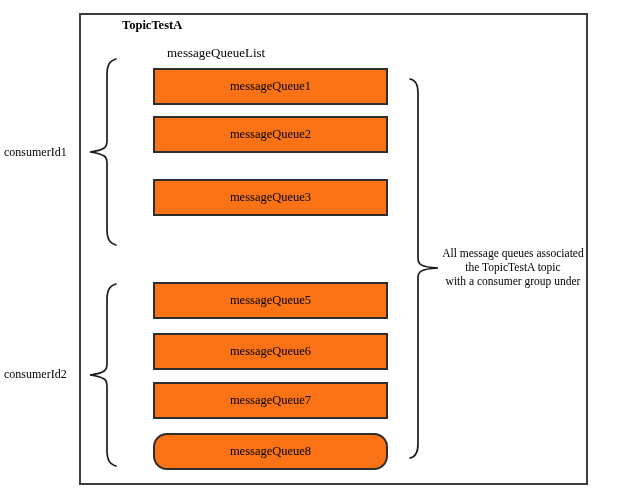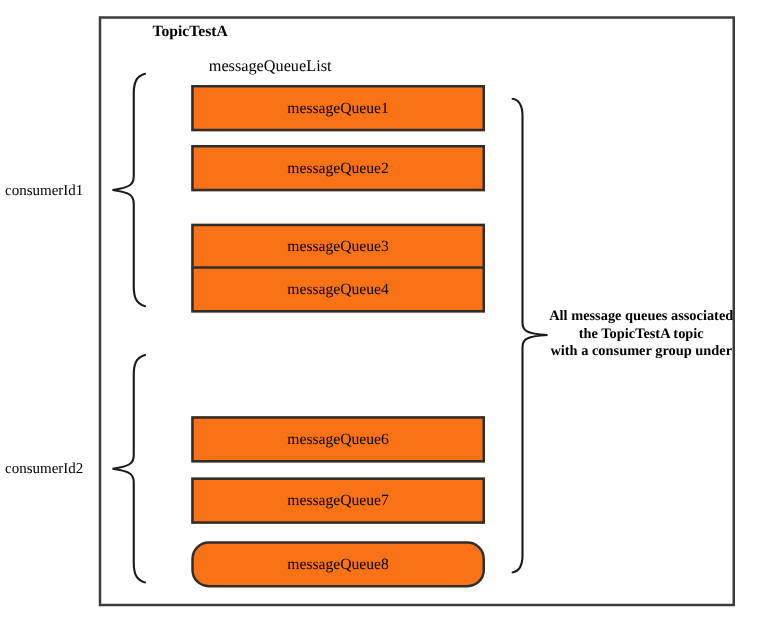--- a/index.html
+++ b/index.html
@@ -68,40 +68,40 @@
   }
   .brace svg { display: block; }
   .brace-left-1 { left: 88px; top: 58px; }
   .brace-left-2 { left: 88px; top: 283px; }
   .brace-right  { left: 409px; top: 78px; }
   .annotation {
     position: absolute;
     left: 437px; top: 246px;
     width: 152px;
     text-align: center;
-    font-weight: bold;
+    font-weight: normal;
     font-size: 11.5px;
     line-height: 14px;
   }
 </style>
 </head>
 <body>
 
 <div class="canvas">
 
   <div class="outer-box"></div>
 
   <div class="topic-title">TopicTestA</div>
 
   <div class="list-label">messageQueueList</div>
 
   <div class="qbox q1">messageQueue1</div>
   <div class="qbox q2">messageQueue2</div>
   <div class="qbox q3">messageQueue3</div>
-  <div class="qbox q4">messageQueue4</div>
+  <div class="qbox q5">messageQueue5</div>
   <div class="qbox q6">messageQueue6</div>
   <div class="qbox q7">messageQueue7</div>
   <div class="qbox q8">messageQueue8</div>
 
   <div class="consumer-label c1">consumerId1</div>
   <div class="consumer-label c2">consumerId2</div>
 
   <div class="brace brace-left-1">
     <svg width="30" height="188" viewBox="0 0 30 188">
       <path d="M28 1 C21 3,19 8,19 17 L19 83 C19 89,17 92,2 94 C17 96,19 99,19 105 L19 171 C19 180,21 185,28 187" fill="none" stroke="#1b1b1b" stroke-width="1.7" stroke-linecap="round"></path>

